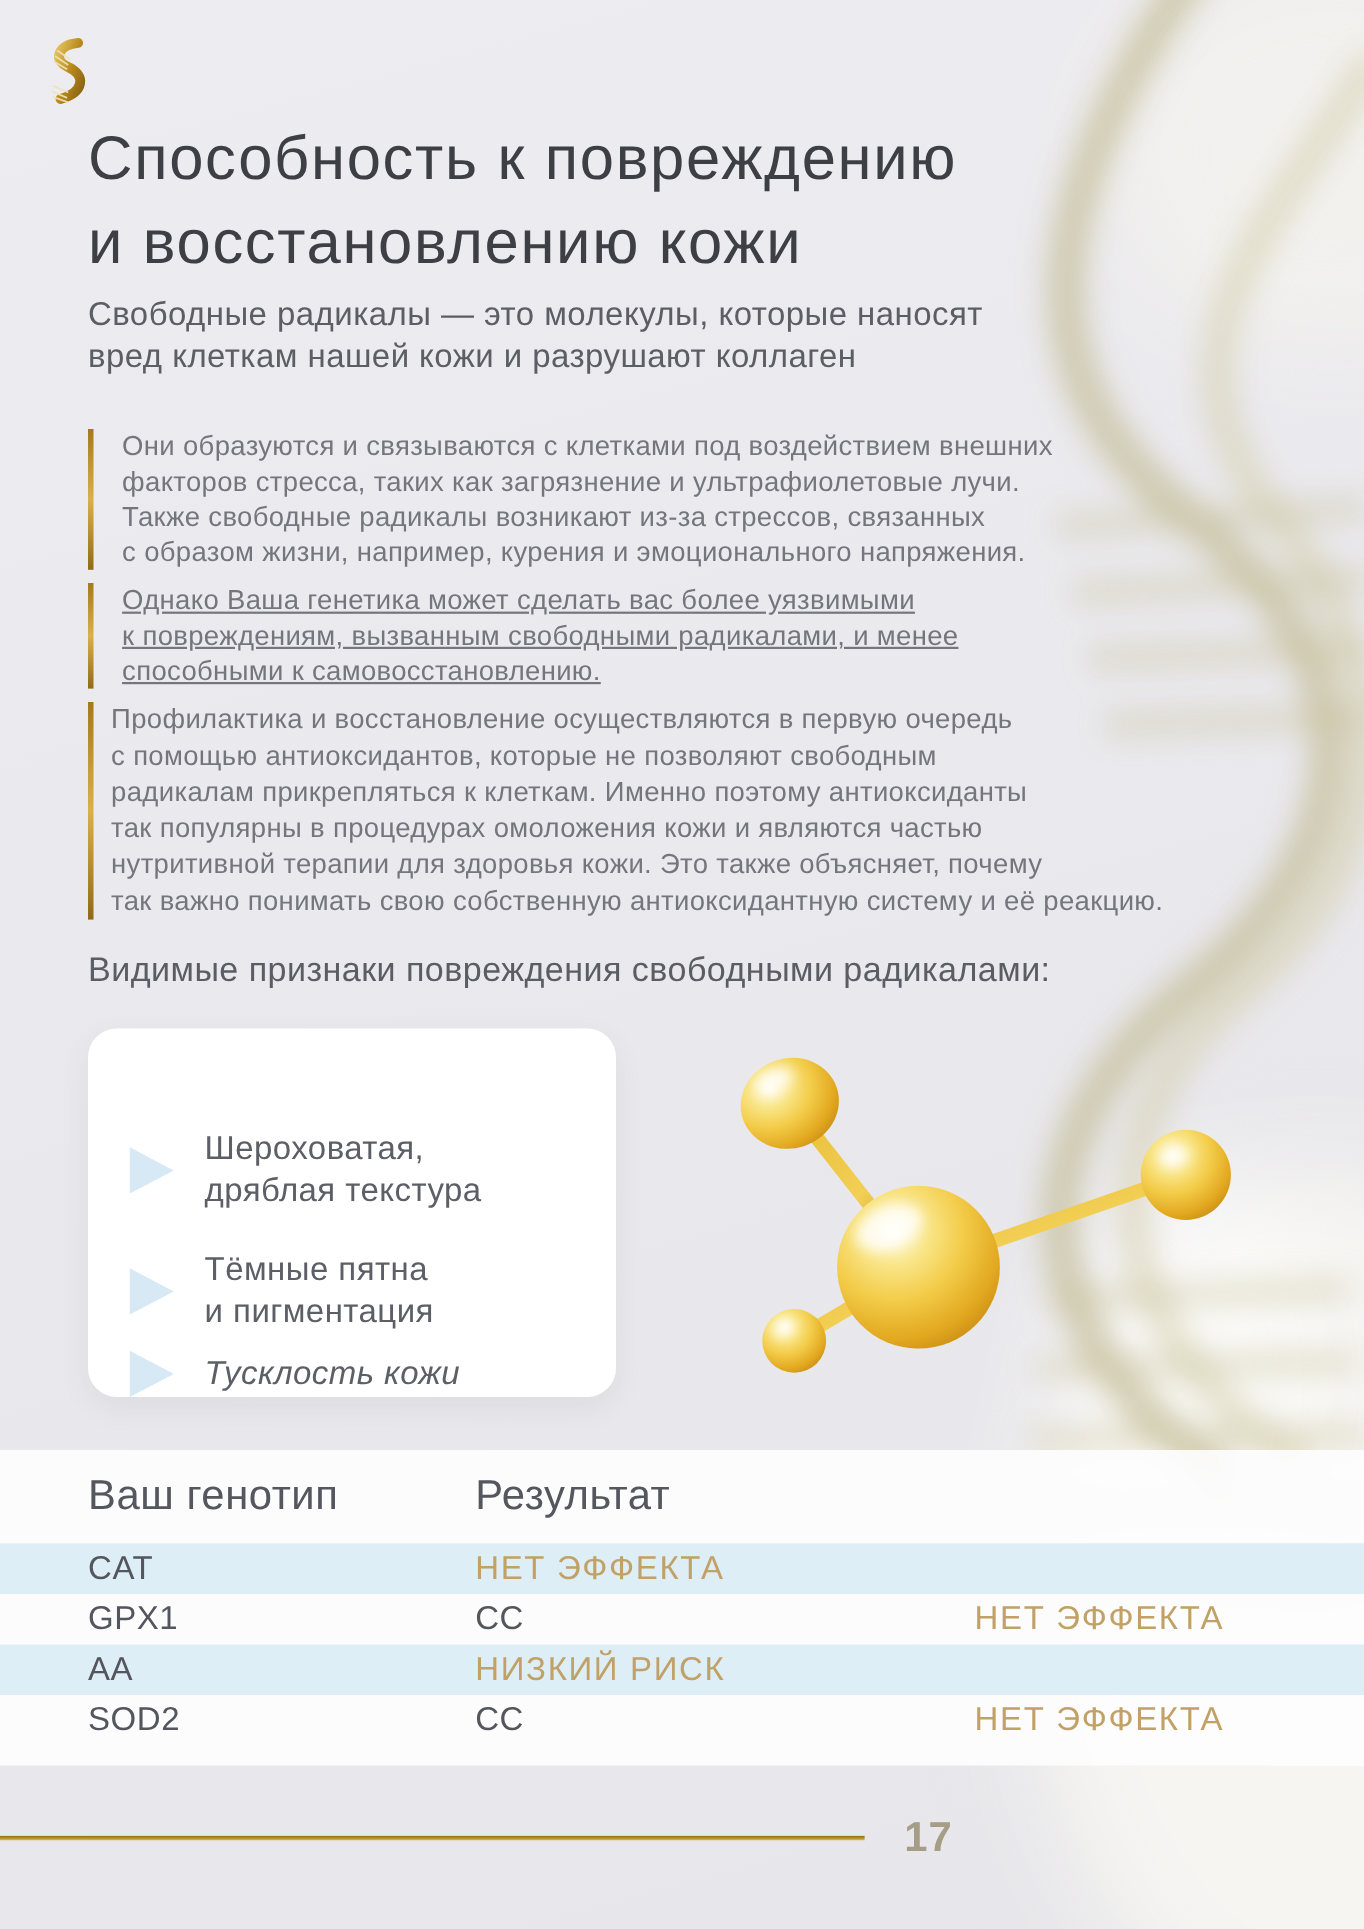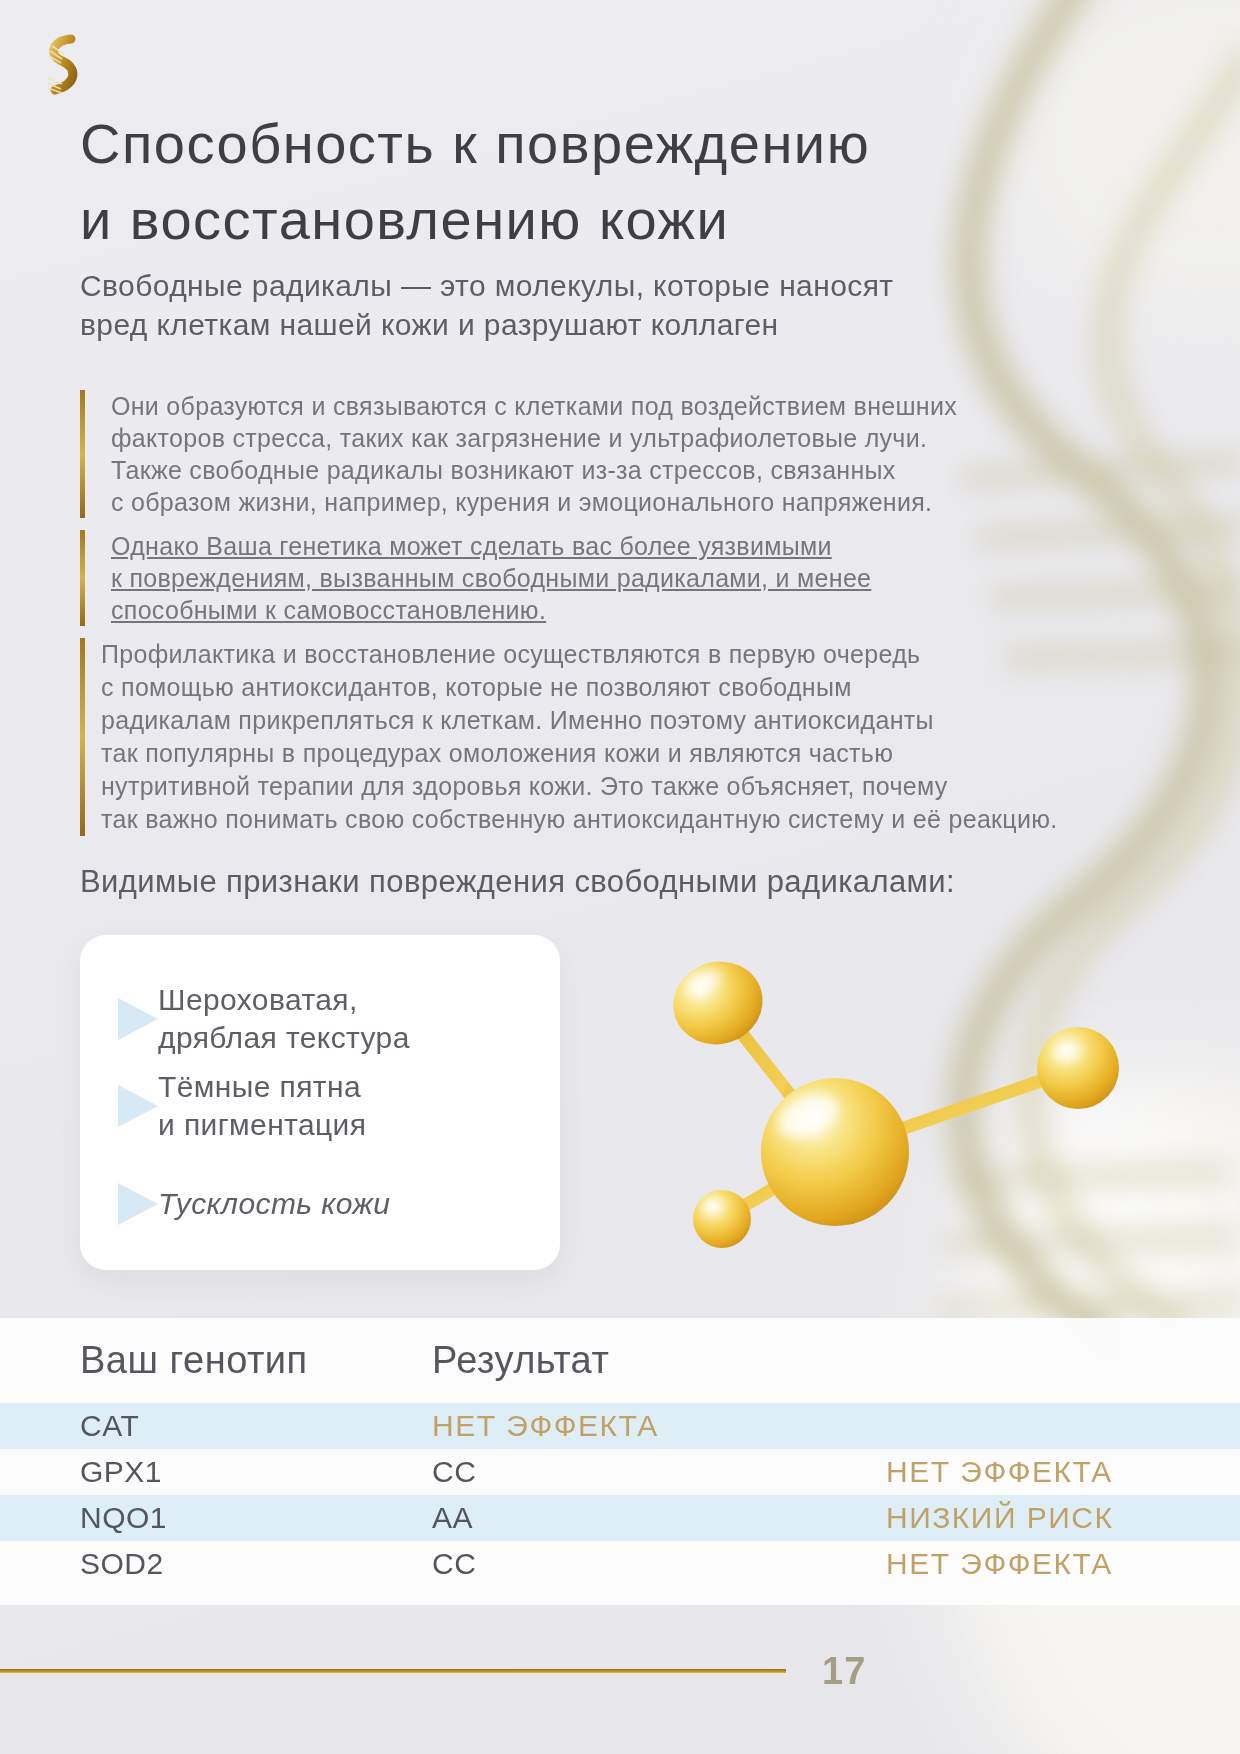--- a/index.html
+++ b/index.html
@@ -34,30 +34,30 @@
   #para-2{top:530px;text-decoration:underline;}
   #para-3{top:638px;line-height:33px;padding-left:16px;}
   
   #signs-heading{
     left:80px;top:864px;font-size:31px;font-weight:300;color:#5c5d64;letter-spacing:.4px;text-align:center;
   }
   #signs-card{
     left:80px;top:935px;width:480px;height:335px;background:#ffffff;border-radius:26px;
     box-shadow:0 10px 28px rgba(70,70,95,.07);
   }
-  .sign-item{position:absolute;left:38px;display:flex;align-items:center;}
+  .sign-item{position:absolute;left:38px;display:flex;align-items:center;gap:28px;margin-top:45px;}
   .sign-item .tri{
     width:0;height:0;flex:0 0 auto;
     border-left:40px solid #d7e9f4;border-top:21px solid transparent;border-bottom:21px solid transparent;
   }
   .sign-item .sign-text{
     font-size:30px;line-height:38px;font-weight:300;color:#5e5f66;letter-spacing:.4px;white-space:pre-line;
   }
   #sign-1{top:46px;}
-  #sign-2{top:133px;}
+  #sign-2{top:156px;}
   #sign-3{top:248px;font-style:italic;}
   
   #molecule{position:absolute;left:600px;top:920px;pointer-events:none;}
   
   #gene-table{
     left:0;top:1318px;width:1240px;height:287px;
     background:rgba(253,253,254,.93);
   }
   .t-row{display:grid;grid-template-columns:352px 454px 1fr;align-items:center;padding-left:80px;box-sizing:border-box;width:100%;}
   #t-head{height:85px;font-size:38px;font-weight:300;color:#55565e;letter-spacing:.5px;}
@@ -209,21 +209,20 @@
     <div class="t-row t-data blue">
       <span>CAT</span>
       <span class="result">НЕТ ЭФФЕКТА</span>
     </div>
     <div class="t-row t-data">
       <span>GPX1</span>
       <span>CC</span>
       <span class="result">НЕТ ЭФФЕКТА</span>
     </div>
     <div class="t-row t-data blue">
-      <span>NQO1</span>
       <span>AA</span>
       <span class="result">НИЗКИЙ РИСК</span>
     </div>
     <div class="t-row t-data">
       <span>SOD2</span>
       <span>CC</span>
       <span class="result">НЕТ ЭФФЕКТА</span>
     </div>
   </div>
 

